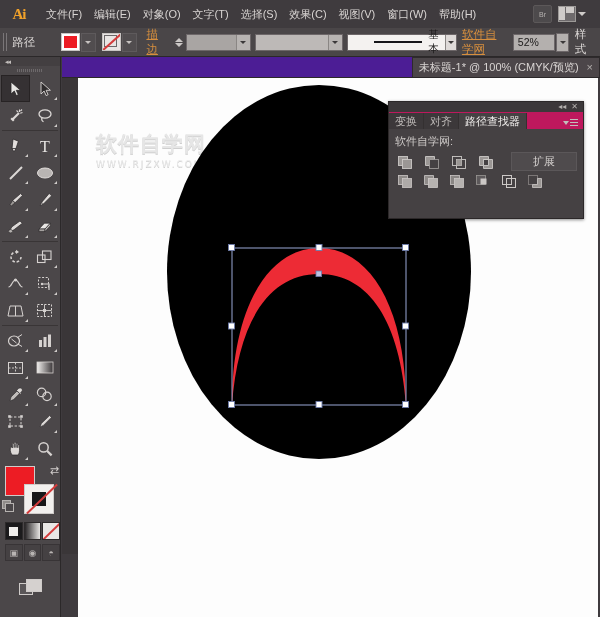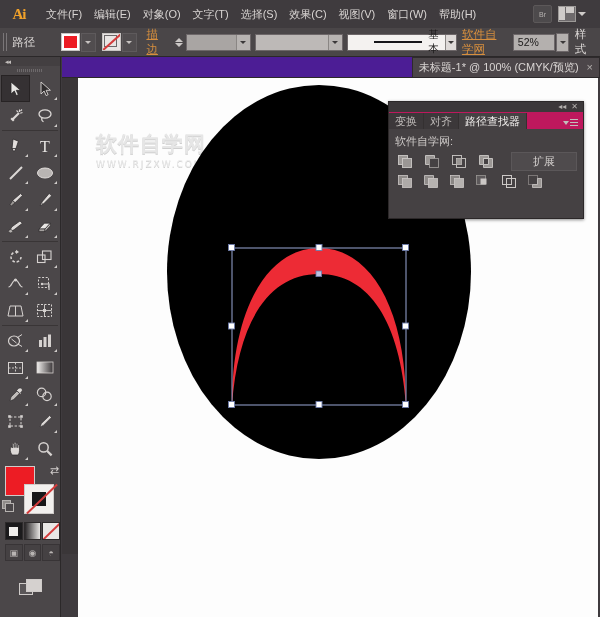--- a/index.html
+++ b/index.html
@@ -163,21 +163,21 @@
   .pf-bar span{color:#b3afad;font-size:8px;line-height:1;}
   .pf-tabs{height:17px;display:flex;align-items:flex-end;background:#be185d;position:relative;}
   .pf-tab{height:16px;padding:0 6px;display:flex;align-items:center;color:#bdb9b7;font-size:11px;
     background:#3c383a;border-right:1px solid #343031;}
   .pf-tab.active{background:#454143;color:#f0eeec;margin-top:12px;}
   .pf-menu{position:absolute;right:5px;bottom:3px;display:flex;align-items:center;gap:1px;}
   .pf-menu .tri{width:0;height:0;border-left:3.5px solid transparent;border-right:3.5px solid transparent;border-top:4px solid #c2bebc;}
   .pf-menu .lines{width:8px;height:7px;background:repeating-linear-gradient(to bottom,#c2bebc 0 1px,transparent 1px 3px);}
   .pf-body{padding:4px 6px 0 6px;}
   .pf-sect{color:#ccc8c6;font-size:11px;margin:1px 0 3px 0;}
-  .pf-row{display:flex;align-items:center;gap:8px;}
+  .pf-row{display:flex;align-items:flex-end;gap:8px;}
   .pf-btn{width:19px;height:17px;display:flex;align-items:center;justify-content:center;}
   .pf-expand{
     margin-left:auto;width:64px;height:17px;background:#4f4b4d;border:1px solid #5b5759;
     color:#d3cfcd;font-size:11px;display:flex;align-items:center;justify-content:center;
   }
   .pf-row2{display:flex;align-items:center;gap:7px;margin-top:2px;}
 </style>
 </head>
 <body>
 

